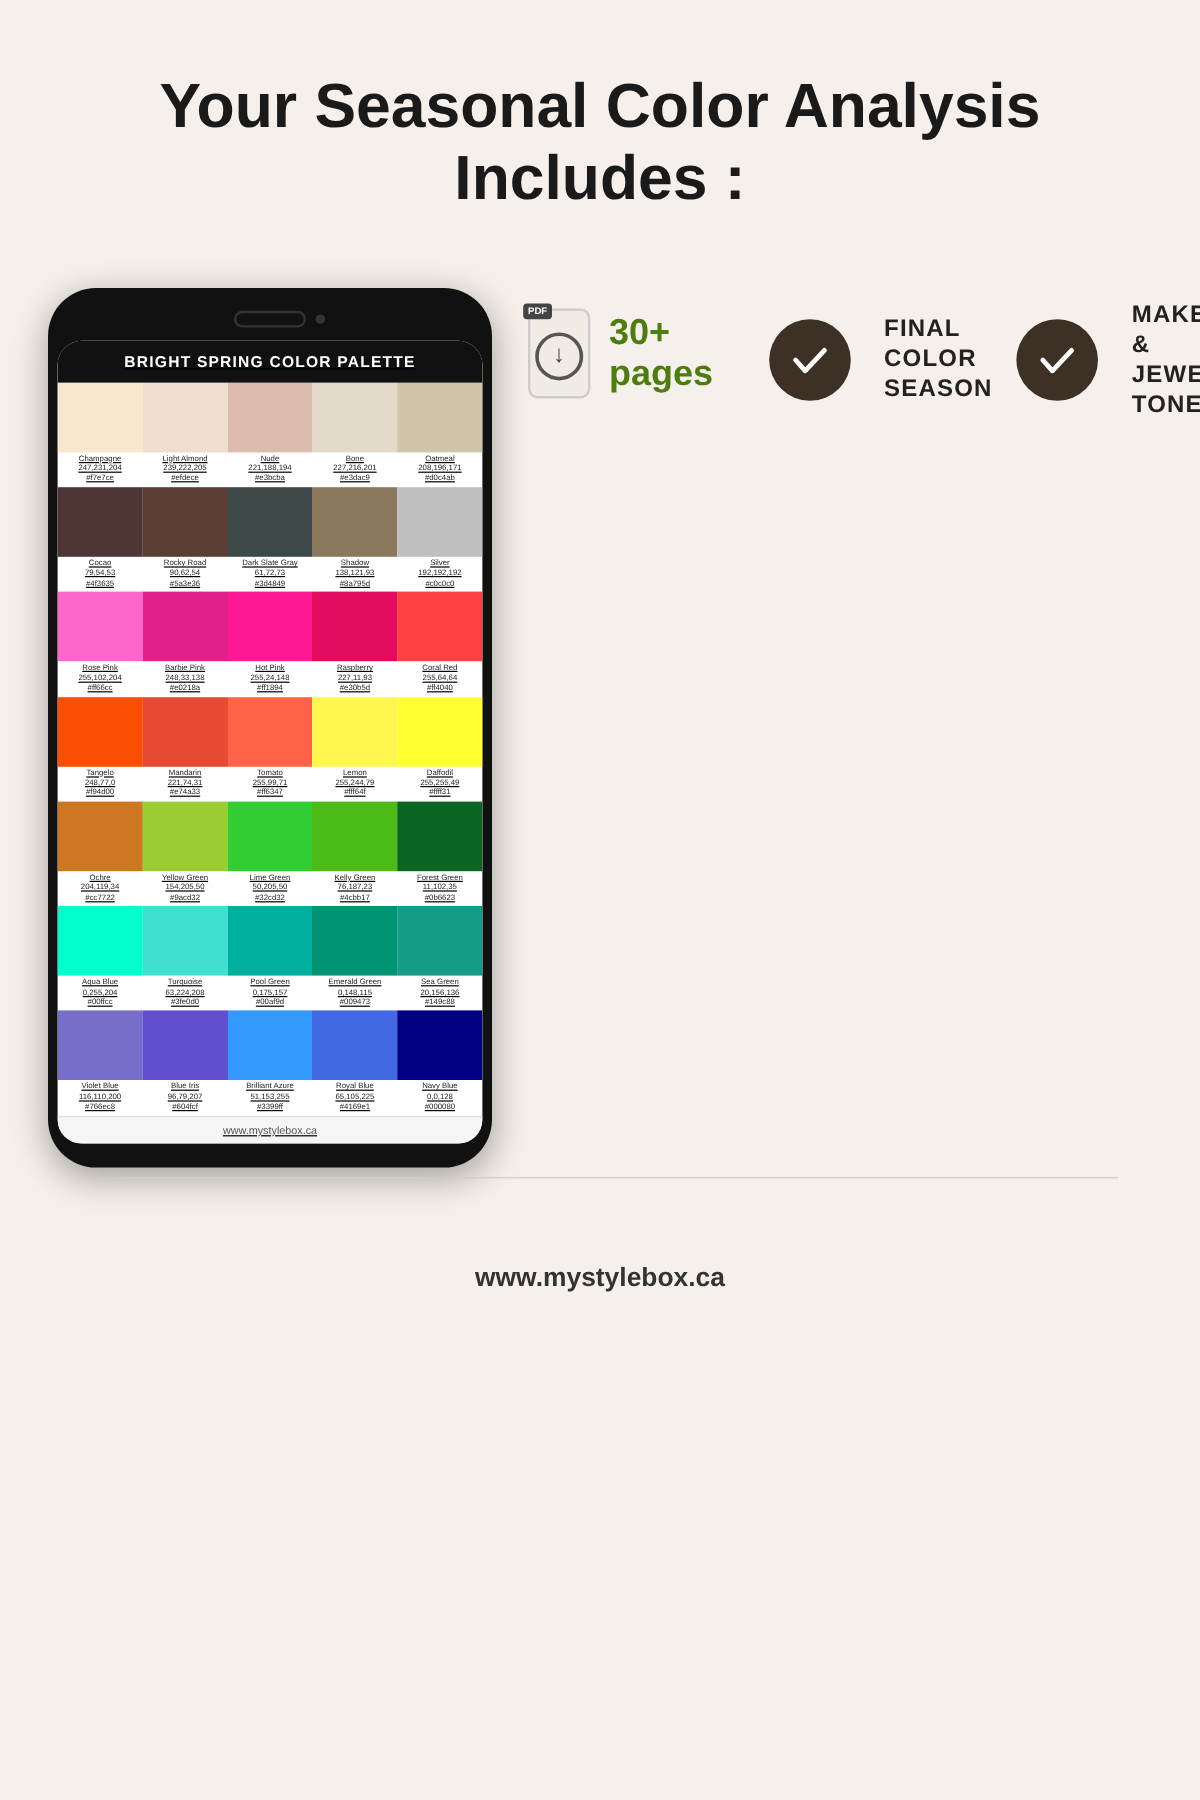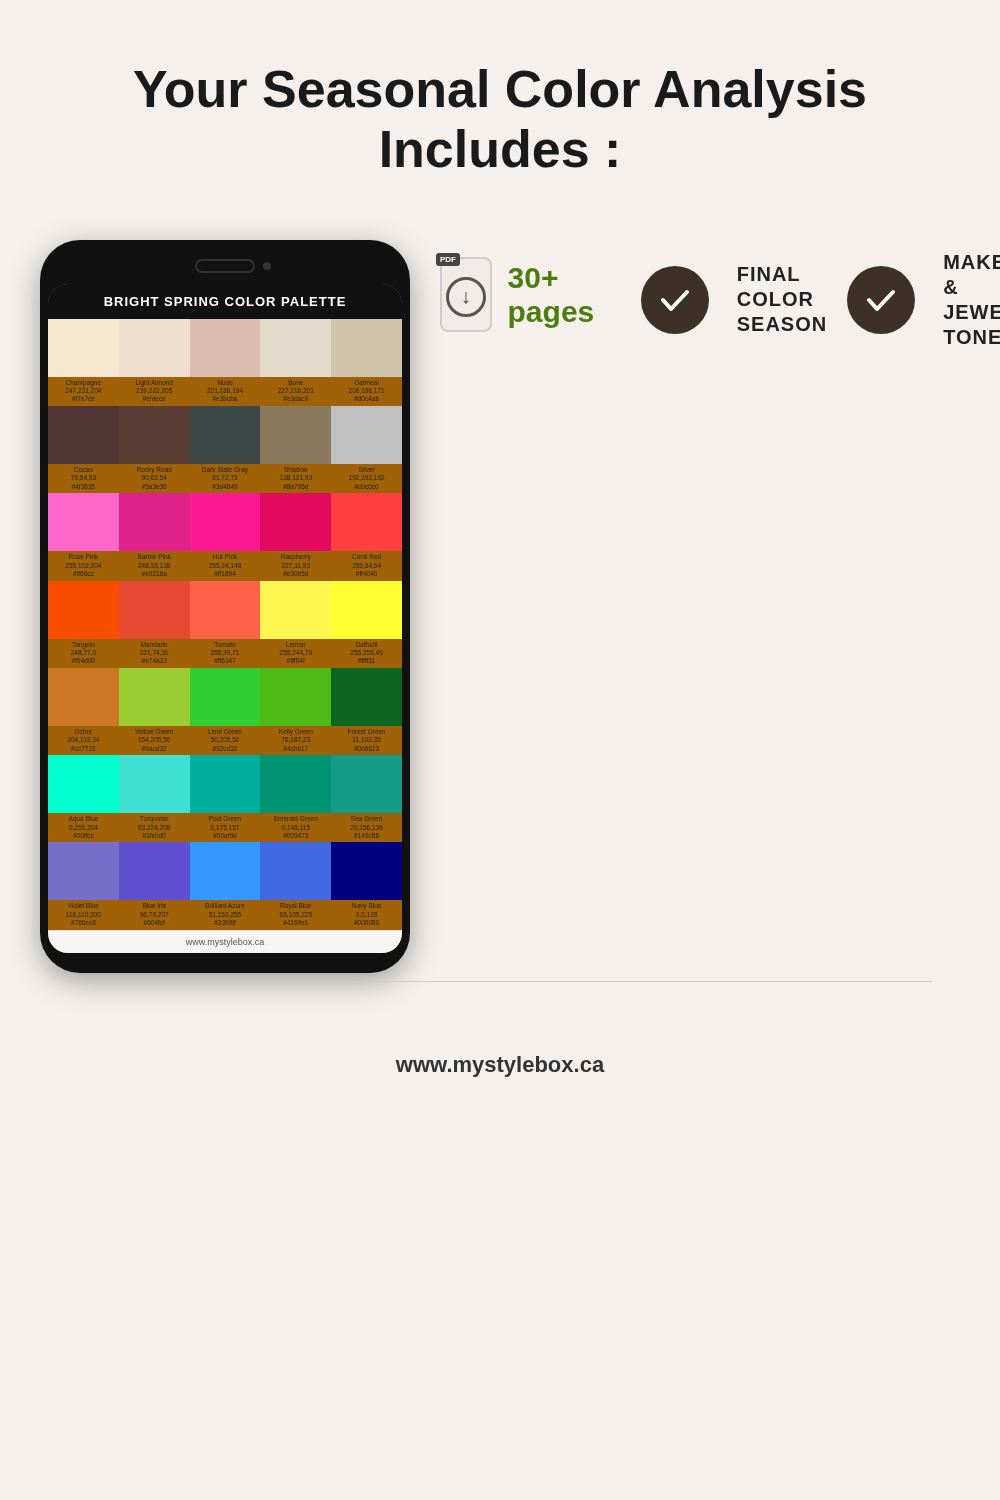--- a/index.html
+++ b/index.html
@@ -67,23 +67,24 @@
       width: 8px;
       height: 8px;
       border-radius: 50%;
       background: #333;
       position: absolute;
       right: -18px;
       top: 1px;
     }
 
     .phone-screen {
-      background: #a16207;
+      background: #ffffff;
       border-radius: 20px;
       overflow: hidden;
+      text-decoration: underline;
     }
 
     .phone-header {
       background: #111;
       color: #fff;
       font-weight: 800;
       font-size: 13px;
       text-align: center;
       padding: 10px 6px;
       letter-spacing: 1px;

